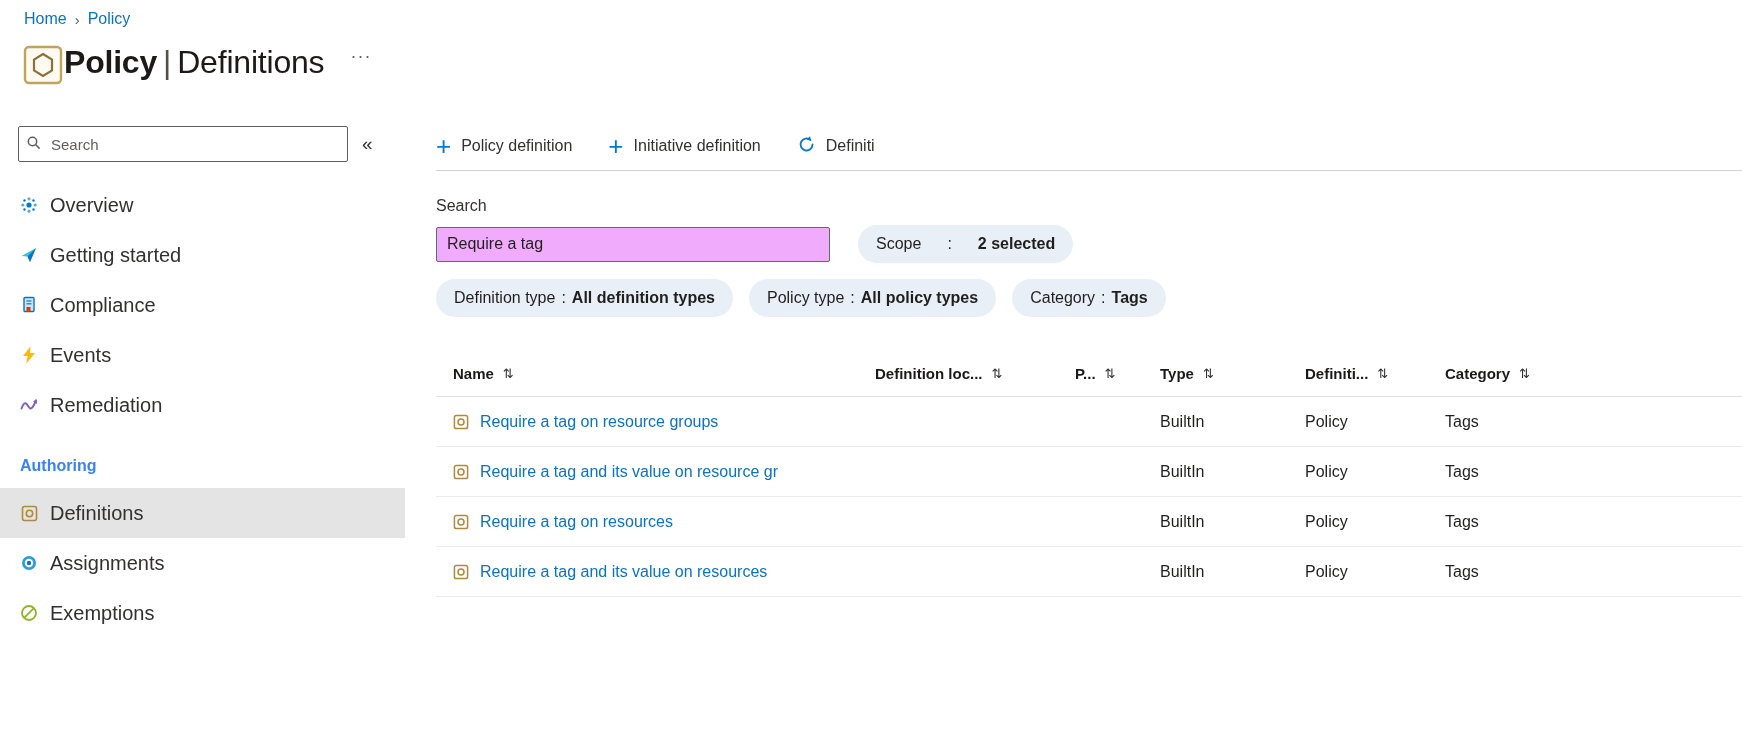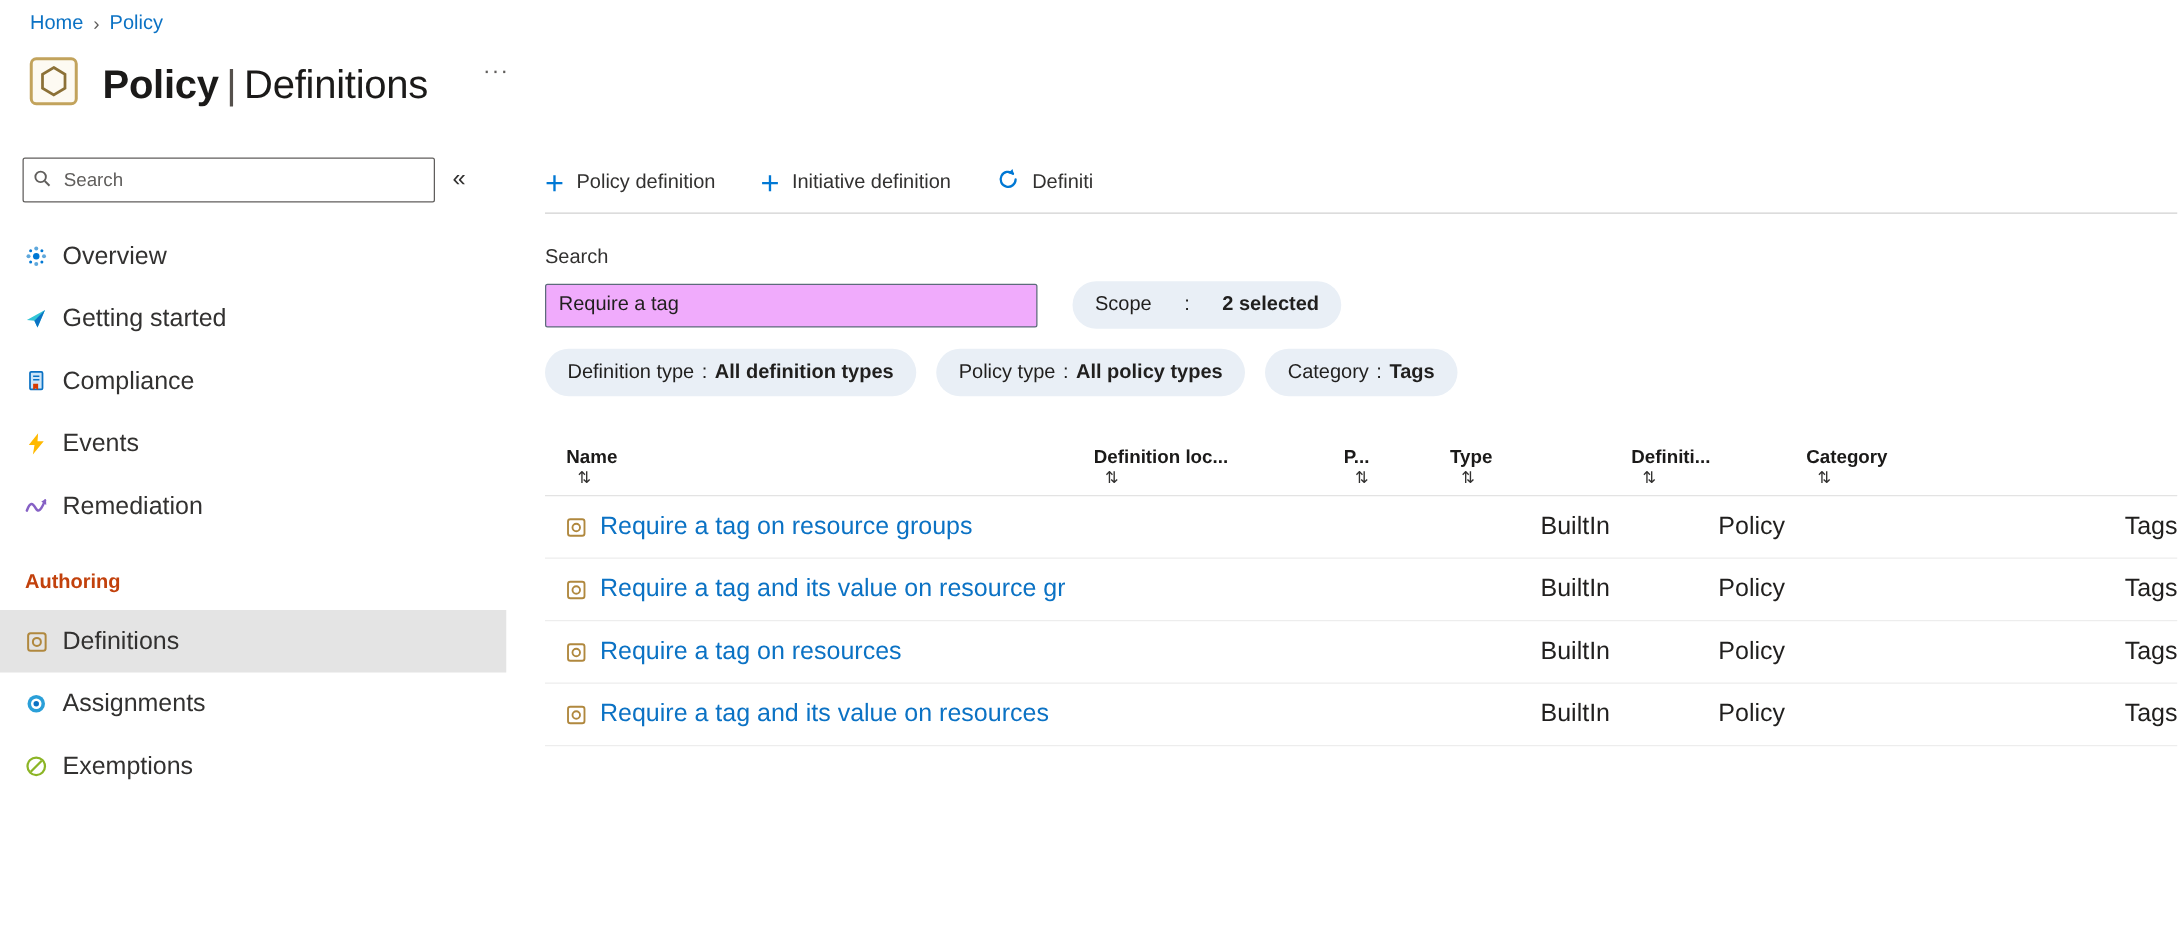--- a/index.html
+++ b/index.html
@@ -5,21 +5,21 @@
   * { margin: 0; padding: 0; box-sizing: border-box; }
   html, body { width: 1742px; height: 743px; overflow: hidden; background: #ffffff;
     font-family: "Liberation Sans", "DejaVu Sans", sans-serif; color: #323130; }
 
   
   .breadcrumb { padding: 10px 0 0 24px; font-size: 16px; display: flex; align-items: center; gap: 8px; }
   .breadcrumb a { color: #0b72c4; text-decoration: none; cursor: pointer; }
   .breadcrumb .sep { color: #605e5c; font-size: 15px; }
 
   
-  .title-row { display: flex; align-items: flex-end; padding: 16px 0 0 22px; gap: 18px; }
+  .title-row { display: flex; align-items: flex-start; padding: 16px 0 0 22px; }
   .title-icon { width: 42px; height: 42px; flex: 0 0 auto; }
   h1 { font-size: 32px; font-weight: 400; color: #1b1a19; letter-spacing: -0.2px; }
   h1 .bold { font-weight: 700; }
   h1 .pipe { color: #55504c; font-weight: 300; margin: 0 6px; }
   .more-btn { margin-left: 26px; color: #605e5c; font-size: 18px; letter-spacing: 1px; cursor: pointer; align-self: flex-start; margin-top: 2px; }
 
   
   .content { display: flex; margin-top: 40px; }
 
   
@@ -30,21 +30,21 @@
      padding: 0 8px 0 32px; font-size: 15px; font-family: inherit; color: #323130; outline: none; }
   .side-search input::placeholder { color: #605e5c; }
   .side-search .mag { position: absolute; left: 8px; top: 9px; }
   .collapse { margin-left: 14px; font-size: 19px; color: #323130; cursor: pointer; user-select: none; }
   .nav { margin-top: 18px; }
   .nav-item { height: 50px; display: flex; align-items: center; gap: 12px; padding-left: 20px;
      font-size: 20px; cursor: pointer; }
   .nav-item.selected { background: #e4e4e4; }
   .nav-icon { width: 18px; height: 18px; display: inline-flex; align-items: center; justify-content: center; flex: 0 0 auto; }
   .section-header { height: 44px; display: flex; align-items: center; padding-left: 20px;
-     font-size: 16px; font-weight: 700; color: #c2410c; margin-top: 14px; }
+     font-size: 16px; font-weight: 700; color: #3b82f6; margin-top: 14px; }
 
   
   .main { flex: 1 1 auto; padding-left: 31px; min-width: 0; }
 
   .toolbar { height: 40px; display: flex; align-items: center; gap: 36px; }
   .tb-btn { display: flex; align-items: center; gap: 10px; font-size: 16px; color: #323130;
      background: none; border: none; cursor: pointer; font-family: inherit; }
   .tb-plus { color: #0078d4; font-size: 26px; font-weight: 300; line-height: 20px; }
   .toolbar-divider { border-bottom: 1px solid #d1d1d1; margin-top: 4px; }
 
@@ -57,25 +57,25 @@
      white-space: nowrap; }
   .pill .colon { margin: 0 6px; }
   .pill .val { font-weight: 700; }
   .pill.scope { margin-left: 28px; gap: 20px; }
   .filter-row-2 { margin-top: 16px; display: flex; gap: 16px; }
 
   
   .table { margin-top: 34px; }
   .tgrid { display: grid; grid-template-columns: 422px 200px 85px 145px 140px 1fr; align-items: center; }
   .thead { height: 46px; border-bottom: 1px solid #e3e3e3; }
-  .th { display: flex; padding-left: 17px; font-size: 15px; font-weight: 700;
-     color: #1b1a19; cursor: pointer; white-space: nowrap; overflow: hidden; flex-direction: column; }
+  .th { display: flex; align-items: center; padding-left: 17px; font-size: 15px; font-weight: 700;
+     color: #1b1a19; cursor: pointer; white-space: nowrap; overflow: hidden; }
   .sort { margin-left: 9px; font-size: 13px; color: #323130; font-weight: 400; }
   .trow { height: 50px; border-bottom: 1px solid #ededed; cursor: pointer; }
-  .td { padding-left: 17px; font-size: 20px; color: #201f1e; white-space: nowrap; overflow: hidden; text-align: right; }
+  .td { padding-left: 17px; font-size: 16px; color: #201f1e; white-space: nowrap; overflow: hidden; }
   .td-name { display: flex; align-items: center; gap: 11px; }
   .td-name a { color: #0b72c4; text-decoration: none; overflow: hidden; white-space: nowrap; display: block; }
   .row-icon { flex: 0 0 auto; display: inline-flex; }
 </style>
 </head>
 <body>
 
 <div class="breadcrumb">
   <a>Home</a>
   <span class="sep">›</span>

